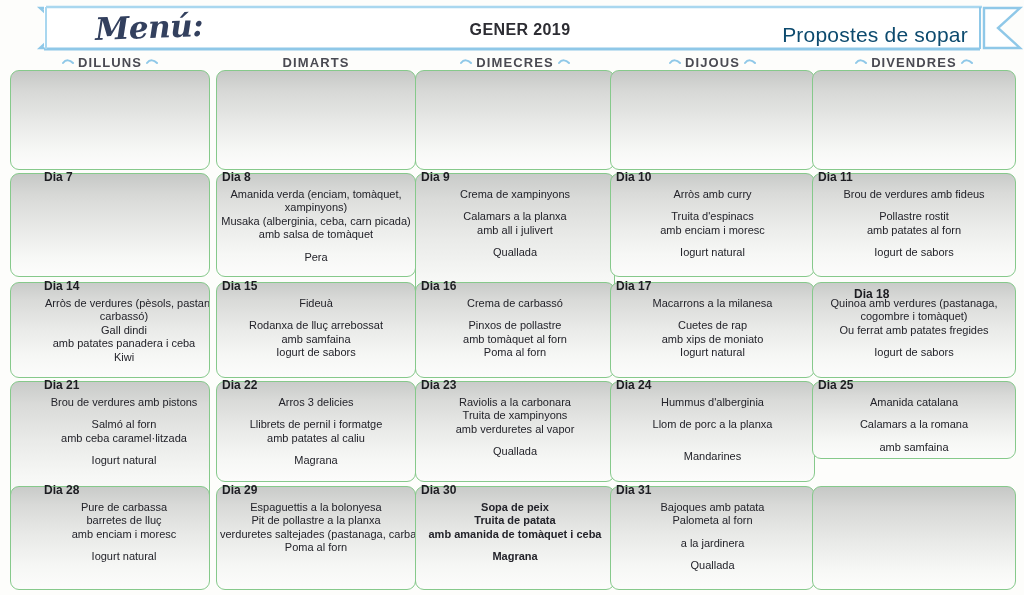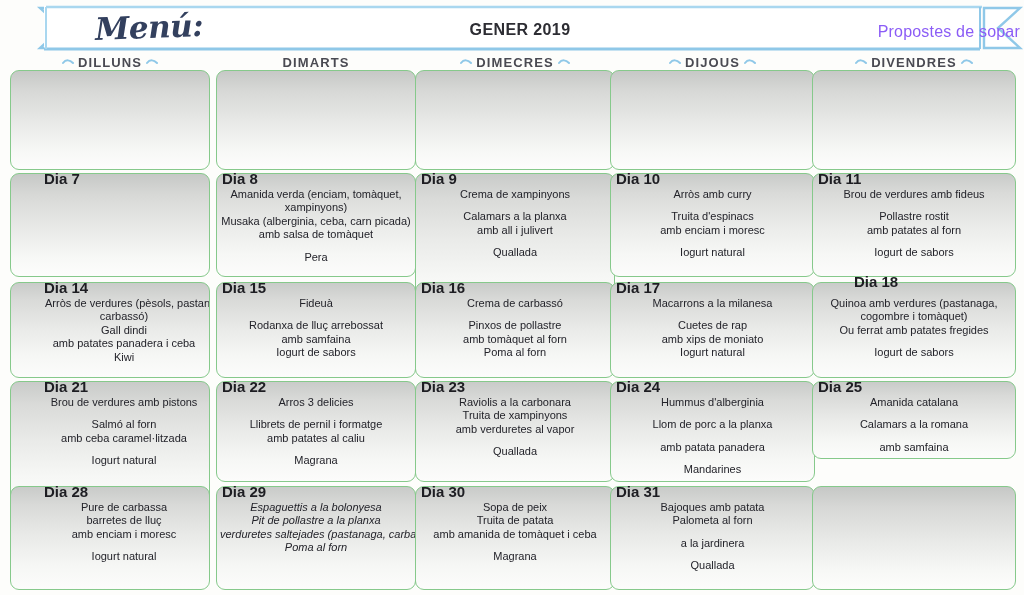--- a/index.html
+++ b/index.html
@@ -23,22 +23,22 @@
     transform:rotate(-2.2deg);
   }
   .month-title{
     position:absolute;left:380px;top:17px;width:280px;
     text-align:center;
     font-size:16px;font-weight:bold;color:#2d2d33;
     letter-spacing:0.4px;
   }
   .sopar-title{
     position:absolute;left:730px;top:19px;width:290px;
-    text-align:right;
-    font-size:16px;color:#8b5cf6;
+    text-align:center;
+    font-size:21px;color:#0c4a6e;
     letter-spacing:0.2px;
   }
   
   .dayhead-row{position:absolute;left:0;top:53px;width:1024px;height:18px;}
   .dayhead{
     position:absolute;top:0;height:18px;
     display:flex;align-items:center;justify-content:center;
     gap:4px;
   }
   .dayhead .lbl{
@@ -54,21 +54,21 @@
     border-radius:9px;
     background:linear-gradient(to bottom,#c9cbc9 0%,#d9dad8 18%,#e9eae8 48%,#f6f7f5 78%,#fcfcfb 100%);
     box-sizing:border-box;
     overflow:hidden;
   }
   .cell.empty{
     background:linear-gradient(to bottom,#c6c8c6 0%,#d7d8d6 20%,#e8e9e7 52%,#f7f8f6 82%,#fdfdfc 100%);
   }
   .daylabel{
     position:absolute;
-    font-size:15px;font-weight:bold;color:#1d1d22;
+    font-size:12px;font-weight:bold;color:#1d1d22;
     white-space:nowrap;
     z-index:5;
   }
   .cell-body{
     position:absolute;left:0;right:0;top:14px;
     padding:0 3px;
     text-align:center;
     font-size:11px;
     line-height:13.4px;
     color:#23232a;
@@ -240,21 +240,21 @@
     <div class="daylabel" style="left: 616px; top: 279px;">Dia 17</div>
     <div class="cell" style="left: 812px; top: 282px; width: 204px; height: 96px;">
       <div class="cell-body">
         <span class="ln">Quinoa amb verdures (pastanaga,</span>
         <span class="ln">cogombre i tomàquet)</span>
         <span class="ln">Ou ferrat amb patates fregides</span>
         <span class="gap"></span>
         <span class="ln">Iogurt de sabors</span>
       </div>
     </div>
-    <div class="daylabel" style="left: 818px; top: 273px; padding-left: 36px;">Dia 18</div>
+    <div class="daylabel" style="left: 818px; top: 287px; padding-left: 36px;">Dia 18</div>
     <div class="cell" style="left: 10px; top: 381px; width: 200px; height: 122px;">
       <div class="cell-body shift">
         <span class="ln">Brou de verdures amb pistons</span>
         <span class="gap"></span>
         <span class="ln">Salmó al forn</span>
         <span class="ln">amb ceba caramel·litzada</span>
         <span class="gap"></span>
         <span class="ln">Iogurt natural</span>
       </div>
     </div>
@@ -279,21 +279,20 @@
         <span class="ln">Quallada</span>
       </div>
     </div>
     <div class="daylabel" style="left: 421px; top: 378px;">Dia 23</div>
     <div class="cell" style="left: 610px; top: 381px; width: 205px; height: 101px;">
       <div class="cell-body">
         <span class="ln">Hummus d'alberginia</span>
         <span class="gap"></span>
         <span class="ln">Llom de porc a la planxa</span>
         <span class="gap"></span>
-        <span class="ln">amb patata panadera</span>
         <span class="gap"></span>
         <span class="ln">Mandarines</span>
       </div>
     </div>
     <div class="daylabel" style="left: 616px; top: 378px;">Dia 24</div>
     <div class="cell" style="left: 812px; top: 381px; width: 204px; height: 78px;">
       <div class="cell-body">
         <span class="ln">Amanida catalana</span>
         <span class="gap"></span>
         <span class="ln">Calamars a la romana</span>
@@ -307,30 +306,30 @@
     <div class="cell" style="left: 10px; top: 486px; width: 200px; height: 104px;">
       <div class="cell-body shift">
         <span class="ln">Pure de carbassa</span>
         <span class="ln">barretes de lluç</span>
         <span class="ln">amb enciam i moresc</span>
         <span class="gap"></span>
         <span class="ln">Iogurt natural</span>
       </div>
     </div>
     <div class="daylabel" style="left: 44px; top: 483px;">Dia 28</div>
-    <div class="cell" style="left: 216px; top: 486px; width: 200px; height: 104px; font-style: italic;">
+    <div class="cell" style="left: 216px; top: 486px; width: 200px; height: 104px;">
       <div class="cell-body">
         <span class="ln">Espaguettis a la bolonyesa</span>
         <span class="ln">Pit de pollastre a la planxa</span>
         <span class="ln">verduretes saltejades (pastanaga, carbassó i c</span>
         <span class="ln">Poma al forn</span>
       </div>
     </div>
     <div class="daylabel" style="left: 222px; top: 483px;">Dia 29</div>
-    <div class="cell" style="left: 415px; top: 486px; width: 200px; height: 104px;">
+    <div class="cell" style="left: 415px; top: 486px; width: 200px; height: 104px; font-weight: bold;">
       <div class="cell-body">
         <span class="ln">Sopa de peix</span>
         <span class="ln">Truita de patata</span>
         <span class="ln">amb amanida de tomàquet i ceba</span>
         <span class="gap"></span>
         <span class="ln">Magrana</span>
       </div>
     </div>
     <div class="daylabel" style="left: 421px; top: 483px;">Dia 30</div>
     <div class="cell" style="left: 610px; top: 486px; width: 205px; height: 104px;">

